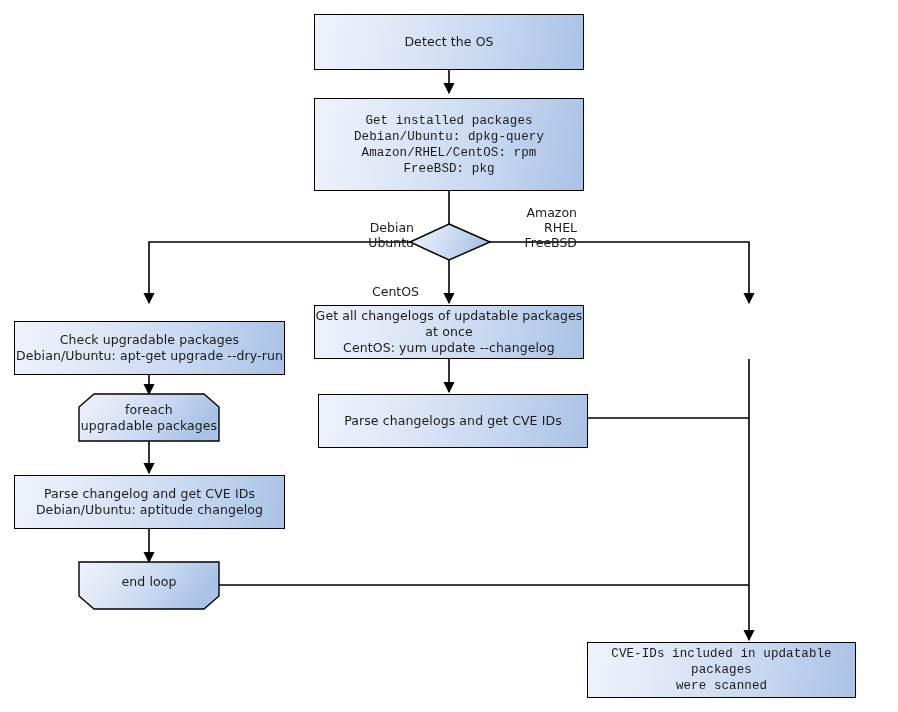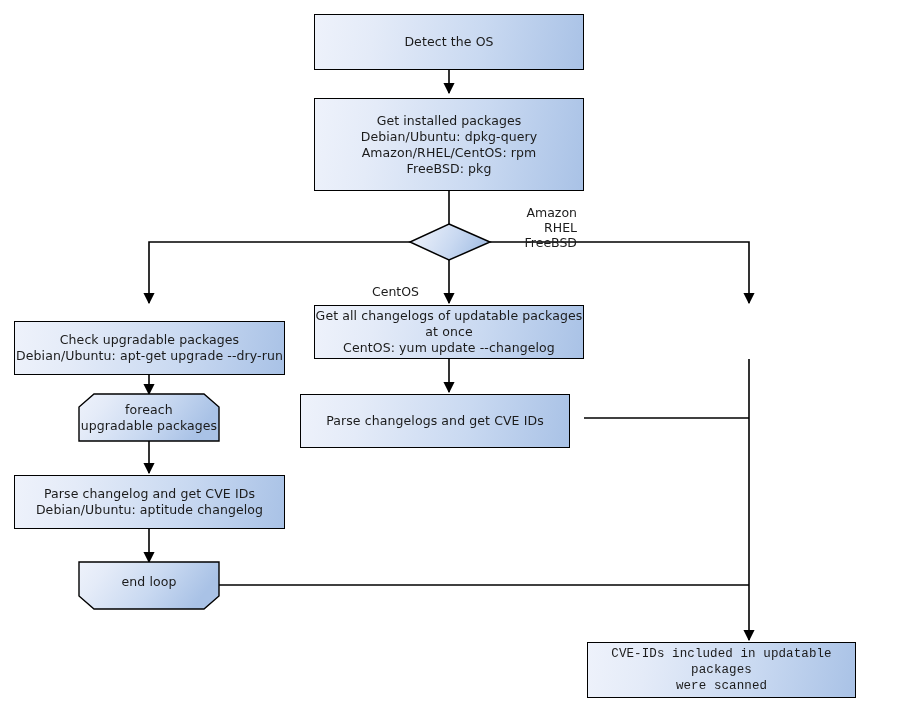--- a/index.html
+++ b/index.html
@@ -103,21 +103,21 @@
 
     <polygon points="94,394 204,394 219,407 219,441 79,441 79,407" fill="url(#nodeGrad)" stroke="#000000" stroke-width="1.4"></polygon>
 
     <polygon points="79,562 219,562 219,596 204,609 94,609 79,596" fill="url(#nodeGrad)" stroke="#000000" stroke-width="1.4"></polygon>
   </svg>
 
   <div class="node box" style="left:314px; top:14px; width:270px; height:56px;">
     <span>Detect the OS</span>
   </div>
 
-  <div class="node box" style="left:314px; top:98px; width:270px; height:93px;">
+  <div class="node box" style="left:314px; top:98px; width:270px; height:93px;font-family:Liberation Mono, monospace;">
     <span>Get installed packages
 Debian/Ubuntu: dpkg-query
 Amazon/RHEL/CentOS: rpm
 FreeBSD: pkg</span>
   </div>
 
   <div class="node box" style="left:14px; top:321px; width:271px; height:54px;">
     <span>Check upgradable packages
 Debian/Ubuntu: apt-get upgrade --dry-run</span>
   </div>
@@ -134,30 +134,34 @@
 
   <div class="node" style="left:79px; top:562px; width:140px; height:40px;">
     <span>end loop</span>
   </div>
 
   <div class="node box" style="left:314px; top:305px; width:270px; height:54px;text-align:center;">
     <span>Get all changelogs of updatable packages at once
 CentOS: yum update --changelog</span>
   </div>
 
-  <div class="node box" style="left:300px; top:394px; width:270px; height:54px;">
+  <div class="node box" style="left:318px; top:394px; width:270px; height:54px;">
     <span>Parse changelogs and get CVE IDs</span>
   </div>
 
 
   <div class="node box" style="left:587px; top:642px; width:269px; height:56px;font-family:Liberation Mono, monospace;">
     <span>CVE-IDs included in updatable packages
 were scanned</span>
   </div>
 
+  <div class="label" style="left:336px; top:205px; width:78px;">
+    <span>Debian
+Ubuntu</span>
+  </div>
 
   <div class="label" style="left:357px; top:269px; width:62px;">
     <span>CentOS</span>
   </div>
 
   <div class="label" style="left:491px; top:190px; width:86px;">
     <span>Amazon
 RHEL
 FreeBSD</span>
   </div>

